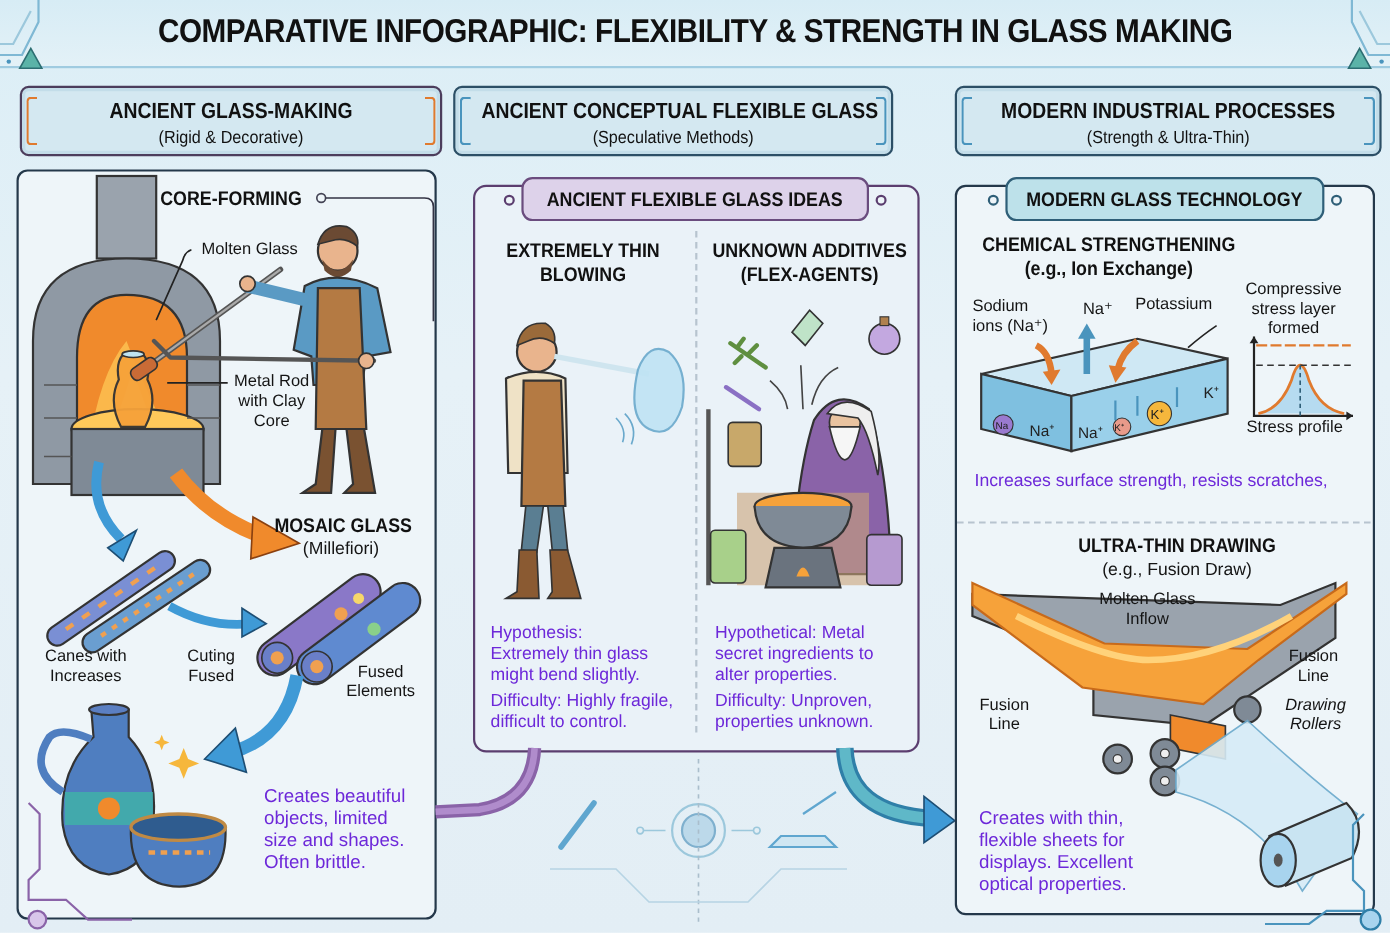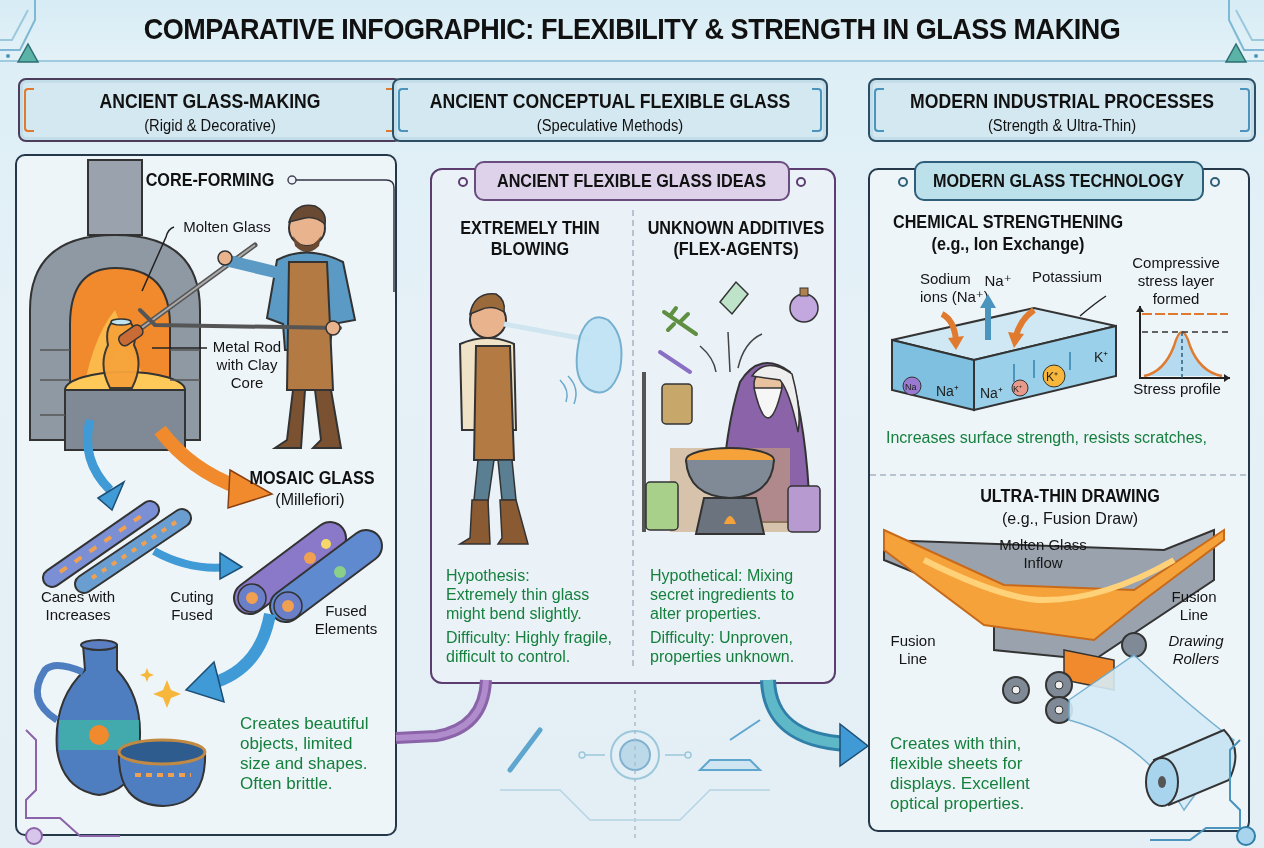--- a/index.html
+++ b/index.html
@@ -23,21 +23,21 @@
   .corner-deco { position: absolute; top: 0; width: 100px; height: 62px; }
   .corner-deco.left { left: 0; }
   .corner-deco.right { right: 0; transform: scaleX(-1); }
 
   .col-header {
     position: absolute; top: 78px; height: 64px; border-radius: 8px;
     background: #d4e8f1; border: 2px solid #2c4f66; text-align: center;
     box-shadow: inset 0 0 0 3px #c3dde9;
   }
   .col-header.h1 { left: 18px; width: 384px; border-color: #4c3d5c; }
-  .col-header.h2 { left: 392px; width: 436px; }
+  .col-header.h2 { left: 412px; width: 400px; }
   .col-header.h3 { left: 868px; width: 388px; }
   .col-header .hd {
     display: block; margin-top: 10px; font-weight: 700; font-size: 20px;
     transform: scaleX(0.88); white-space: nowrap;
   }
   .col-header .sub { display: block; margin-top: 4px; font-size: 16px; transform: scaleX(0.92); }
   .bracket { position: absolute; width: 10px; height: 44px; top: 8px; border: 2px solid #e07a2e; }
   .bracket.l { left: 4px; border-right: none; border-radius: 4px 0 0 4px; }
   .bracket.r { right: 4px; border-left: none; border-radius: 0 4px 4px 0; }
   .col-header.h2 .bracket, .col-header.h3 .bracket { border-color: #4a94bd; }
@@ -61,21 +61,21 @@
   .mid-tag span { display: inline-block; transform: scaleX(0.9); white-space: nowrap; }
   .modern-tag {
     position: absolute; left: 914px; top: 161px; width: 290px; height: 40px;
     border: 2px solid #2f5f78; border-radius: 10px; background: #bde1ea;
     text-align: center; font-weight: 700; font-size: 18px; line-height: 36px;
   }
   .modern-tag span { display: inline-block; transform: scaleX(0.9); white-space: nowrap; }
   .dot-end { position: absolute; width: 10px; height: 10px; border-radius: 50%; border: 2px solid #5b3e6f; background: #eef5f9; }
   .lbl { position: absolute; font-size: 15px; line-height: 18px; color: #141414; text-align: center; }
   .bold-h { position: absolute; font-weight: 700; font-size: 18px; line-height: 21px; text-align: center; transform: scaleX(0.9); transform-origin: center; white-space: nowrap; }
-  .body-text { position: absolute; font-size: 16px; line-height: 19px; color: #15803d; }
+  .body-text { position: absolute; font-size: 16px; line-height: 19px; color: #6d28d9; }
   .body-text b { font-weight: 400; }
 
   .divider-v { position: absolute; left: 632px; top: 210px; width: 0; height: 456px; border-left: 2px dashed #b7c4cf; }
   svg { position: absolute; overflow: visible; }
 </style>
 </head>
 <body>
 
 <div class="title-bar">
   <svg class="corner-deco left" viewBox="0 0 100 62" width="100" height="62" style="position:absolute;left:0;top:0;">
@@ -296,21 +296,21 @@
 <div class="body-text" style="left:446px;top:566px;width:180px;">
   <div><b>Hypothesis:</b></div>
   <div>Extremely thin glass</div>
   <div>might bend slightly.</div>
 </div>
 <div class="body-text" style="left:446px;top:628px;width:190px;">
   <div><b>Difficulty:</b><span> Highly fragile,</span></div>
   <div>difficult to control.</div>
 </div>
 <div class="body-text" style="left:650px;top:566px;width:190px;">
-  <div><b>Hypothetical:</b><span> Mixing</span></div>
+  <div><b>Hypothetical:</b><span> Metal</span></div>
   <div>secret ingredients to</div>
   <div>alter properties.</div>
 </div>
 <div class="body-text" style="left:650px;top:628px;width:190px;">
   <div><b>Difficulty:</b><span> Unproven,</span></div>
   <div>properties unknown.</div>
 </div>
 
 <svg style="left:396px;top:680px;" width="100" height="70">
   <path d="M90 0 Q88 48 40 56 L0 58" stroke="#8a63a8" stroke-width="12" fill="none"></path>
@@ -334,21 +334,21 @@
 </svg>
 
 <div class="panel p3"></div>
 <div class="modern-tag"><span>MODERN GLASS TECHNOLOGY</span></div>
 <div class="dot-end" style="left:898px;top:177px;border-color:#2f5f78;"></div>
 <div class="dot-end" style="left:1210px;top:177px;border-color:#2f5f78;"></div>
 
 <div class="bold-h" style="left:878px;top:212px;width:260px;">CHEMICAL STRENGTHENING</div>
 <div class="bold-h" style="left:908px;top:234px;width:200px;">(e.g., Ion Exchange)</div>
 
-<div class="lbl" style="left:884px;top:270px;width:90px;text-align:left;margin-left:36px;">
+<div class="lbl" style="left:884px;top:270px;width:90px;text-align:left;">
   <div>Sodium</div>
   <div>ions (Na⁺)</div>
 </div>
 <div class="lbl" style="left:978px;top:272px;width:40px;">Na⁺</div>
 <div class="lbl" style="left:1022px;top:268px;width:90px;">Potassium</div>
 <div class="lbl" style="left:1124px;top:254px;width:104px;">
   <div>Compressive</div>
   <div>stress layer</div>
   <div>formed</div>
 </div>

